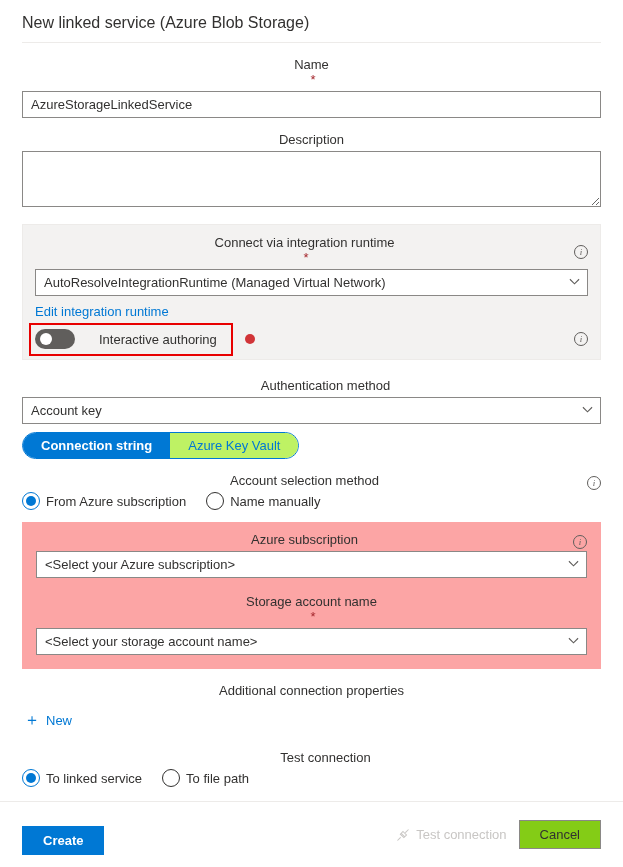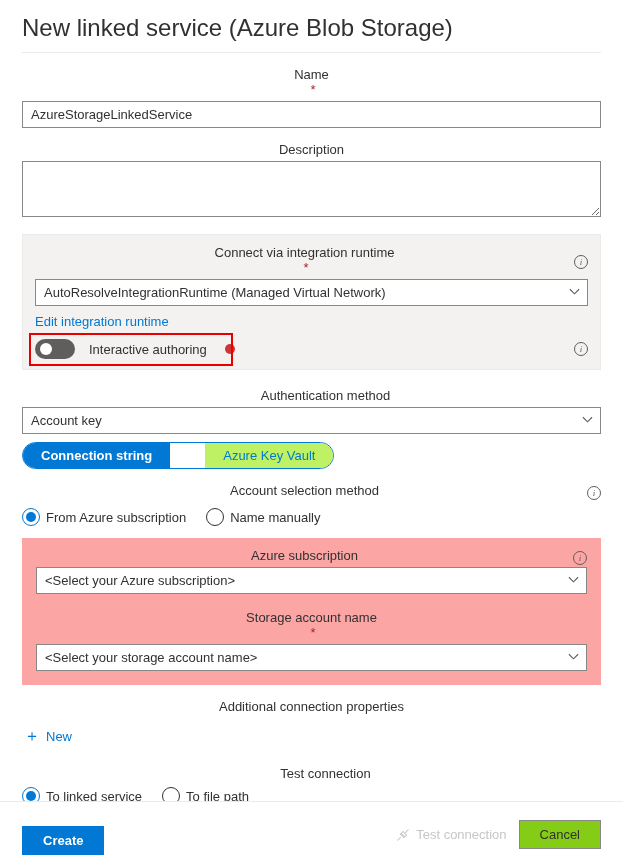--- a/index.html
+++ b/index.html
@@ -7,21 +7,21 @@
     font-family: "Segoe UI", -apple-system, sans-serif;
     font-size: 13px;
     color: #323130;
     background: #fff;
     width: 623px;
     height: 867px;
     padding: 14px 22px 0 22px;
     position: relative;
   }
   .panel-title {
-    font-size: 24px;
+    font-size: 16px;
     font-weight: 400;
     padding-bottom: 10px;
     border-bottom: 1px solid #edebe9;
     margin-bottom: 14px;
   }
   .label { font-size: 13px; margin-bottom: 4px; display: flex; align-items: center; flex-direction: column; }
   .req { color: #a4262c; margin-left: 3px; }
   input[type=text].text-input, textarea.text-area, select.select {
     width: 100%;
     font-family: inherit;
@@ -45,21 +45,21 @@
     pointer-events: none; color: #605e5c;
   }
   .section-box {
     background: #f3f2f1;
     border: 1px solid #edebe9;
     padding: 10px 12px;
     margin-top: 14px;
   }
   .link { color: #0078d4; font-size: 13px; cursor: pointer; display: inline-block; }
   .toggle-row {
-    display: flex; align-items: center; gap: 14px;
+    display: flex; align-items: center; gap: 24px;
     margin-top: 10px;
     position: relative;
   }
   .highlight-box {
     border: 2px solid #e80000;
     position: absolute;
     left: -6px; top: -6px;
     width: 204px; height: 33px;
     pointer-events: none;
   }
@@ -87,36 +87,35 @@
   }
   .field-row-with-info { display: flex; align-items: center; }
   .field-row-with-info .label { flex: 1; }
   .pill-tabs {
     display: inline-flex;
     border: 1px solid #0078d4;
     border-radius: 16px;
     overflow: hidden;
     margin-top: 8px;
     margin-bottom: 14px;
-    gap: 35px;
   }
   .pill-tab {
     padding: 5px 18px;
     font-size: 13px;
     color: #0078d4;
     background: #bef264;
     cursor: pointer;
     border: none;
   }
   .pill-tab.active {
     background: #0078d4;
     color: #fff;
     font-weight: 600;
   }
-  .radio-row { display: flex; gap: 20px; margin-top: 6px; }
+  .radio-row { display: flex; gap: 20px; }
   .radio-opt { display: flex; align-items: center; gap: 6px; cursor: pointer; }
   .radio {
     width: 18px; height: 18px; border-radius: 50%;
     border: 1px solid #323130; display: inline-flex;
     align-items: center; justify-content: center;
   }
   .radio.checked { border-color: #0078d4; }
   .radio.checked::after {
     content: ""; width: 10px; height: 10px; border-radius: 50%; background: #0078d4;
   }

